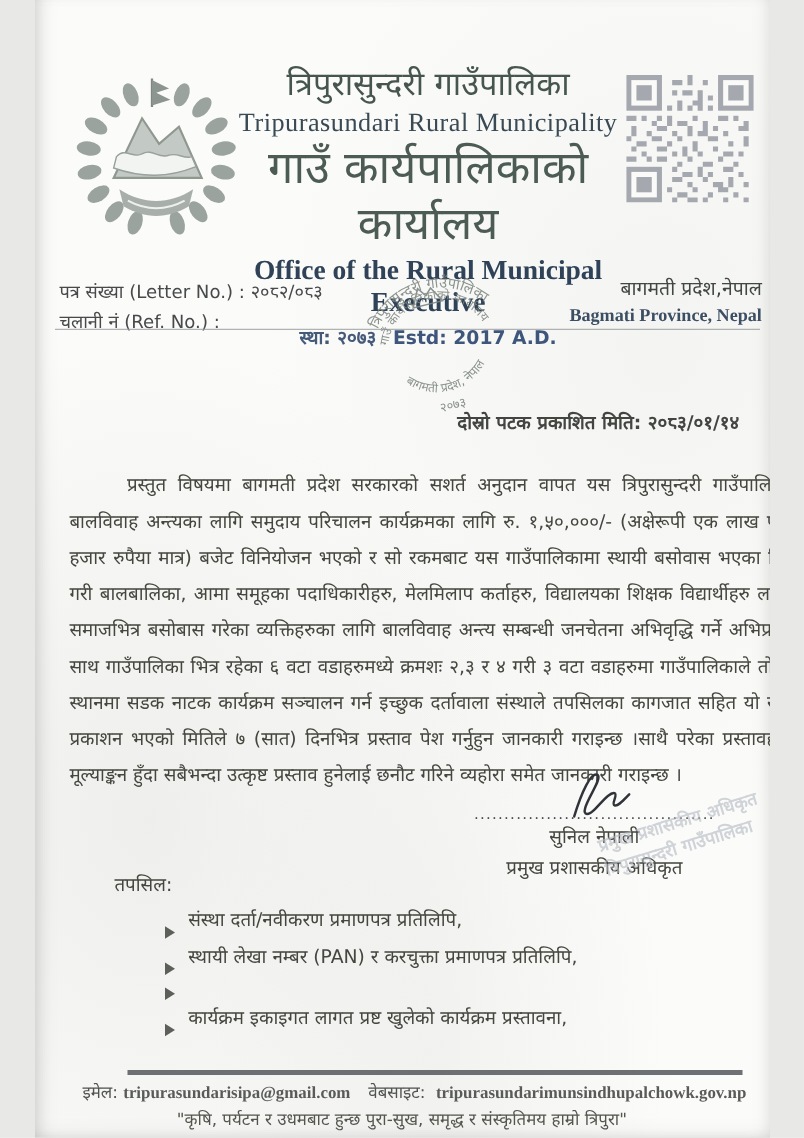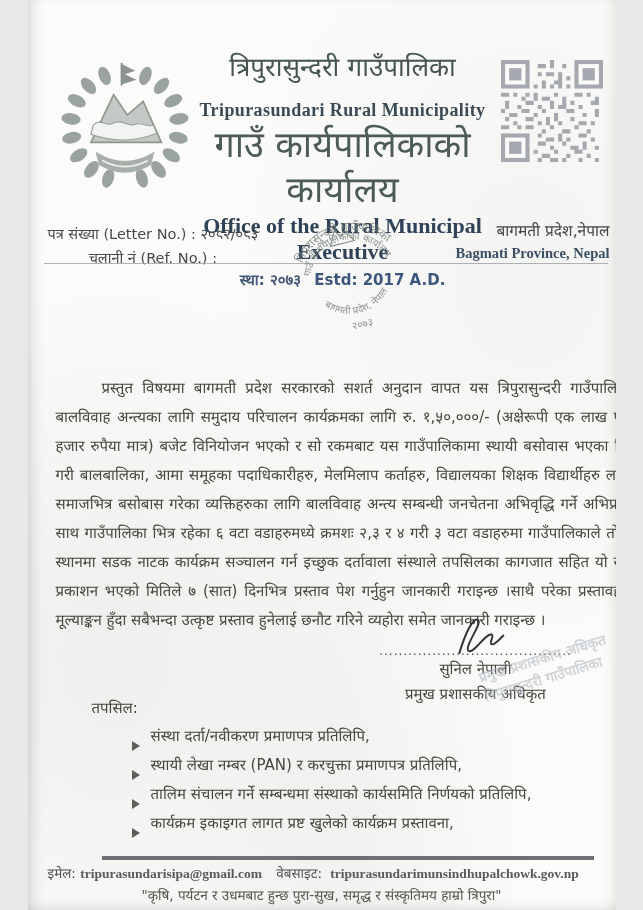--- a/index.html
+++ b/index.html
@@ -13,27 +13,27 @@
     box-shadow: inset 12px 0 16px -12px rgba(110,110,108,.4),
                 inset -10px 0 14px -10px rgba(140,140,138,.28),
                 inset 0 -10px 14px -10px rgba(140,140,138,.25);
     font-family:"DejaVu Sans",sans-serif;color:#44453f;
   }
   
   .logo{position:absolute;left:28px;top:56px;width:138px;height:142px;}
   .qr{position:absolute;right:13px;top:60px;width:102px;height:102px;opacity:.85;}
   .head-center{position:absolute;left:150px;right:108px;top:48px;text-align:center;}
   .h-np1{font-size:26px;color:#46564f;}
-  .h-en1{font-size:18px;font-weight:bold;font-family:"Liberation Serif","DejaVu Serif",serif;color:#3a4a55;letter-spacing:.4px;margin-top:16px;}
+  .h-en1{font-size:21px;font-weight:normal;font-family:"Liberation Serif","DejaVu Serif",serif;color:#3a4a55;letter-spacing:.4px;margin-top:2px;}
   .h-np2{font-size:36px;color:#4c5c55;margin-top:1px;line-height:1.25;}
   .h-en2{font-size:22px;font-weight:bold;font-family:"Liberation Serif","DejaVu Serif",serif;color:#2f4257;margin-top:1px;}
   .h-estd{font-size:15px;font-weight:bold;color:#3e567c;margin-top:4px;}
   .h-estd .np{margin-right:8px;color:#45597a;}
   
-  .meta-left{position:absolute;left:20px;top:222px;font-size:14.5px;color:#47494a;line-height:24px;text-align:center;}
+  .meta-left{position:absolute;left:20px;top:222px;font-size:14.5px;color:#47494a;line-height:24px;}
   .meta-right{position:absolute;right:6px;top:220px;text-align:right;line-height:22px;}
   .prov-np{font-size:15.5px;color:#414742;}
   .prov-en{font-size:14.5px;font-weight:bold;font-family:"Liberation Serif","DejaVu Serif",serif;color:#3c4e63;}
   .meta-divider{position:absolute;top:263px;left:16px;right:8px;border-top:1.6px solid #979b9e;opacity:.75;}
   
   .stamp{position:absolute;left:256px;top:208px;width:132px;height:132px;opacity:.88;}
   
   .subject{position:absolute;top:280px;left:60px;right:30px;font-size:16px;font-weight:600;line-height:31px;color:#3e413d;}
   .pubdate{position:absolute;top:327px;right:24px;font-size:15px;font-weight:600;color:#424540;}
   .salutation{position:absolute;top:349px;left:28px;font-size:15px;color:#44453f;}
@@ -46,21 +46,21 @@
   .sig-name{font-size:15px;margin-top:0;color:#45463f;}
   .sig-title{font-size:15px;margin-top:5px;color:#45463f;}
   .sig-stamp2{position:absolute;top:34px;right:-26px;transform:rotate(-17deg);color:#b3bac3;opacity:.6;font-size:14px;font-weight:bold;white-space:nowrap;line-height:20px;z-index:1;text-align:left;}
   
   .tapasil-head{position:absolute;top:697px;left:64px;font-size:15px;color:#45463f;}
   .tapasil-list{position:absolute;top:722px;left:104px;right:26px;}
   .t-item{display:flex;align-items:flex-end;line-height:29px;font-size:15px;color:#45463f;}
   .t-bullet{width:0;height:0;border-top:5px solid transparent;border-bottom:5px solid transparent;border-left:8px solid #5c5f5a;margin:10px 11px 0 0;flex:none;}
   
   .footer-rule{position:absolute;top:856px;left:74px;right:22px;border-top:4px solid #53585c;opacity:.85;}
-  .footer-email{position:absolute;top:864px;left:0;right:0;font-size:13.5px;color:#505350;margin-left:20px;}
+  .footer-email{position:absolute;top:864px;left:0;right:0;text-align:center;font-size:13.5px;color:#505350;margin-left:20px;}
   .footer-email .latin{font-weight:bold;font-family:"Liberation Serif","DejaVu Serif",serif;color:#585b58;}
   .footer-email .lbl{margin:0 4px 0 10px;}
   .footer-slogan{position:absolute;top:886px;left:0;right:0;text-align:center;font-size:13.5px;color:#53554f;}
 </style>
 </head>
 <body>
 
 <div class="page">
 
   <svg class="logo" viewBox="0 0 120 125" aria-hidden="true">
@@ -154,20 +154,21 @@
         <path id="arcB" d="M24 74 A43 43 0 0 0 106 74" fill="none"></path>
       </defs>
       <path d="M53 34 L60 20 L65 27 L70 22 L77 34 Z" fill="none" stroke="#7c857f" stroke-width="1.2"></path>
       <text font-size="11.5"><textPath href="#arcT" startOffset="50%" text-anchor="middle">त्रिपुरासुन्दरी गाउँपालिका</textPath></text>
       <text font-size="9.5"><textPath href="#arcM" startOffset="50%" text-anchor="middle">गाउँ कार्यपालिकाको कार्यालय</textPath></text>
       <text font-size="9.5"><textPath href="#arcB" startOffset="50%" text-anchor="middle">बागमती प्रदेश, नेपाल</textPath></text>
       <text x="65" y="119" font-size="10" text-anchor="middle">२०७३</text>
     </g>
   </svg>
 
+  <div class="pubdate">दोस्रो पटक प्रकाशित मिति: २०८३/०१/१४</div>
 
   <div class="body-par">प्रस्तुत विषयमा बागमती प्रदेश सरकारको सशर्त अनुदान वापत यस त्रिपुरासुन्दरी गाउँपालिकामा बालविवाह अन्त्यका लागि समुदाय परिचालन कार्यक्रमका लागि रु. १,५०,०००/- (अक्षेरूपी एक लाख पचास हजार रुपैया मात्र) बजेट विनियोजन भएको र सो रकमबाट यस गाउँपालिकामा स्थायी बसोवास भएका विशेष गरी बालबालिका, आमा समूहका पदाधिकारीहरु, मेलमिलाप कर्ताहरु, विद्यालयका शिक्षक विद्यार्थीहरु लगायत समाजभित्र बसोबास गरेका व्यक्तिहरुका लागि बालविवाह अन्त्य सम्बन्धी जनचेतना अभिवृद्धि गर्ने अभिप्रायका साथ गाउँपालिका भित्र रहेका ६ वटा वडाहरुमध्ये क्रमशः २,३ र ४ गरी ३ वटा वडाहरुमा गाउँपालिकाले तोकेको स्थानमा सडक नाटक कार्यक्रम सञ्चालन गर्न इच्छुक दर्तावाला संस्थाले तपसिलका कागजात सहित यो सूचना प्रकाशन भएको मितिले ७ (सात) दिनभित्र प्रस्ताव पेश गर्नुहुन जानकारी गराइन्छ ।साथै परेका प्रस्तावहरुको मूल्याङ्कन हुँदा सबैभन्दा उत्कृष्ट प्रस्ताव हुनेलाई छनौट गरिने व्यहोरा समेत जानकारी गराइन्छ ।</div>
 
   <div class="sig-block">
     <div class="sig-stamp2">
       <div>प्रमुख प्रशासकीय अधिकृत</div>
       <div>त्रिपुरासुन्दरी गाउँपालिका</div>
     </div>
     <svg class="sig-svg" viewBox="0 0 70 45" aria-hidden="true">
       <path d="M18 40 C24 20 32 3 37 6 c4 3 -7 17 -10 27 c-2 7 3 6 8 1 c6 -6 12 -14 16 -13 c3 1 -3 9 0 10 c3 1 8 -5 12 -9" stroke="#30343a" stroke-width="2" fill="none" stroke-linecap="round"></path>
@@ -182,21 +183,20 @@
     <div class="t-item">
       <span class="t-bullet"></span>
       <span>संस्था दर्ता/नवीकरण प्रमाणपत्र प्रतिलिपि,</span>
     </div>
     <div class="t-item">
       <span class="t-bullet"></span>
       <span>स्थायी लेखा नम्बर (PAN) र करचुक्ता प्रमाणपत्र प्रतिलिपि,</span>
     </div>
     <div class="t-item">
       <span class="t-bullet"></span>
-      <span>तालिम संचालन गर्ने सम्बन्धमा संस्थाको कार्यसमिति निर्णयको प्रतिलिपि,</span>
     </div>
     <div class="t-item">
       <span class="t-bullet"></span>
       <span>कार्यक्रम इकाइगत लागत प्रष्ट खुलेको कार्यक्रम प्रस्तावना,</span>
     </div>
   </div>
 
   <div class="footer-rule"></div>
   <div class="footer-email">
     <span>इमेल:</span>

